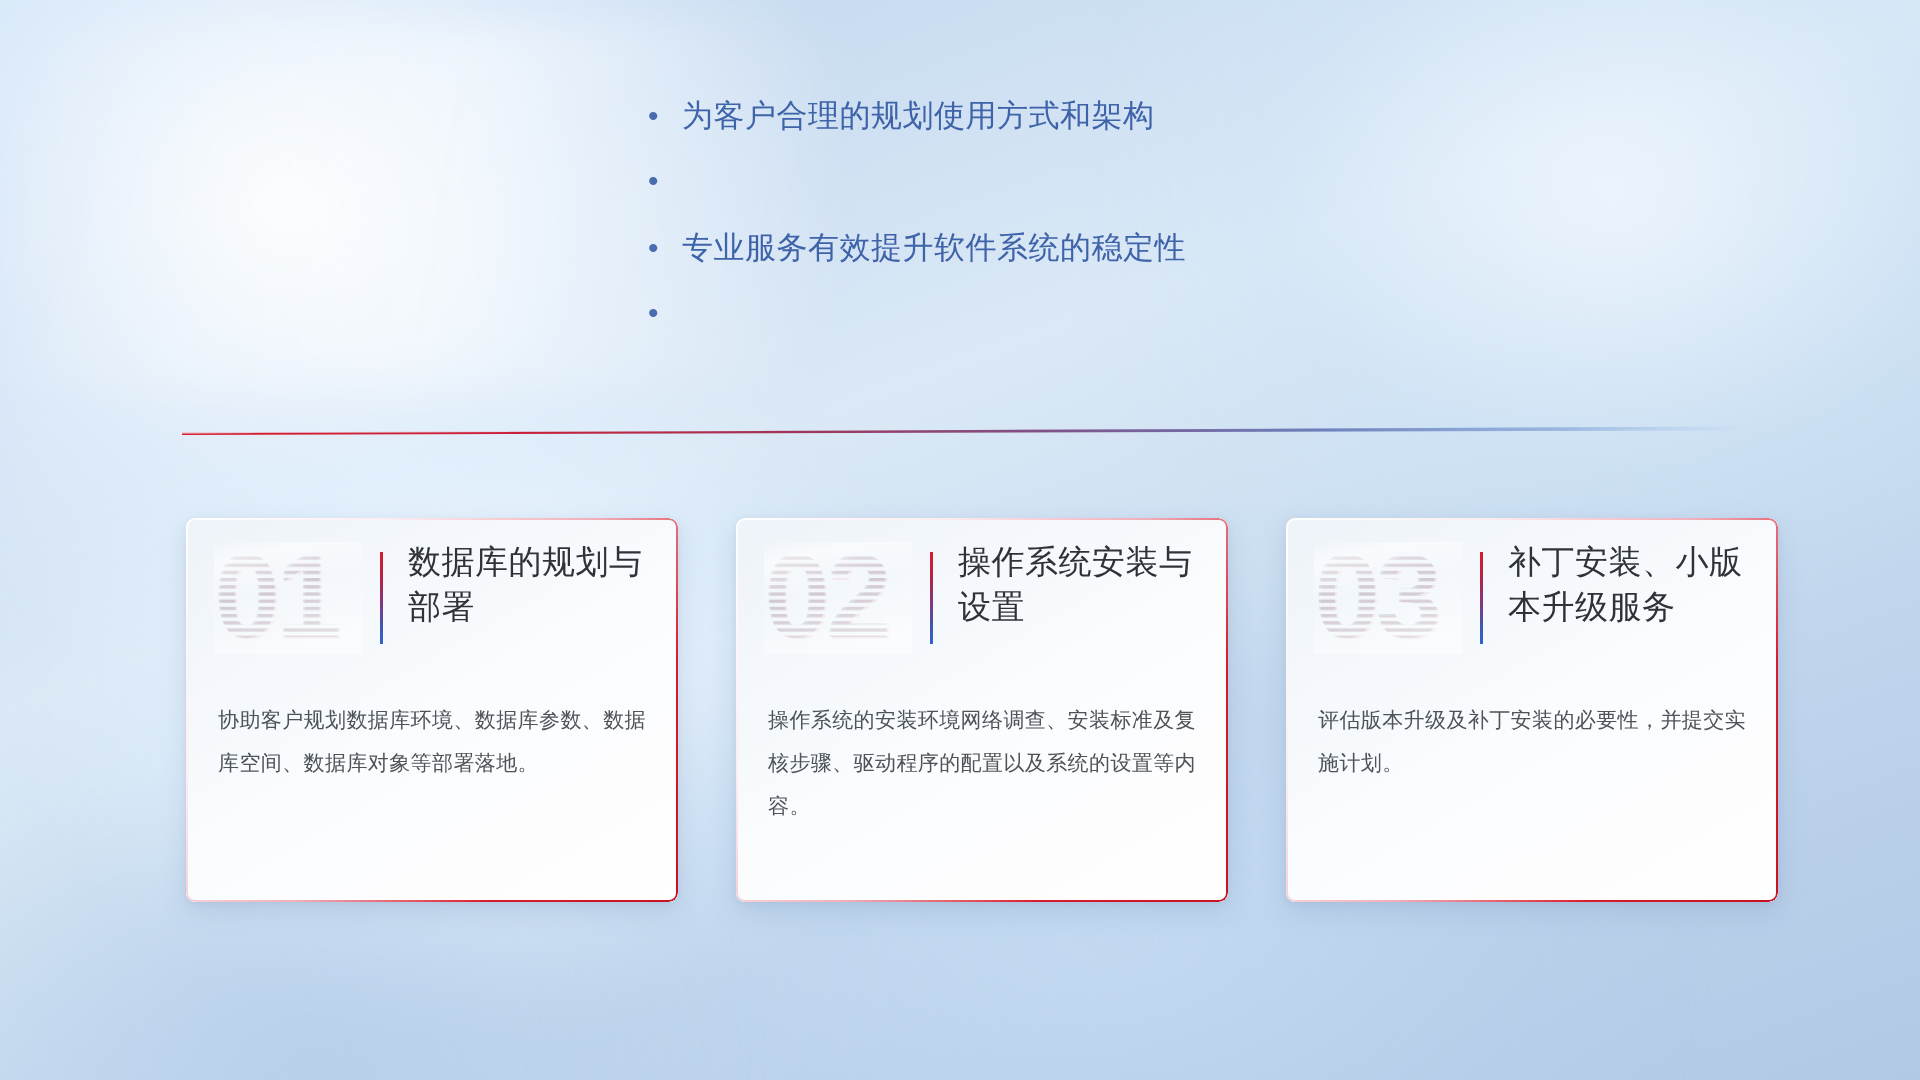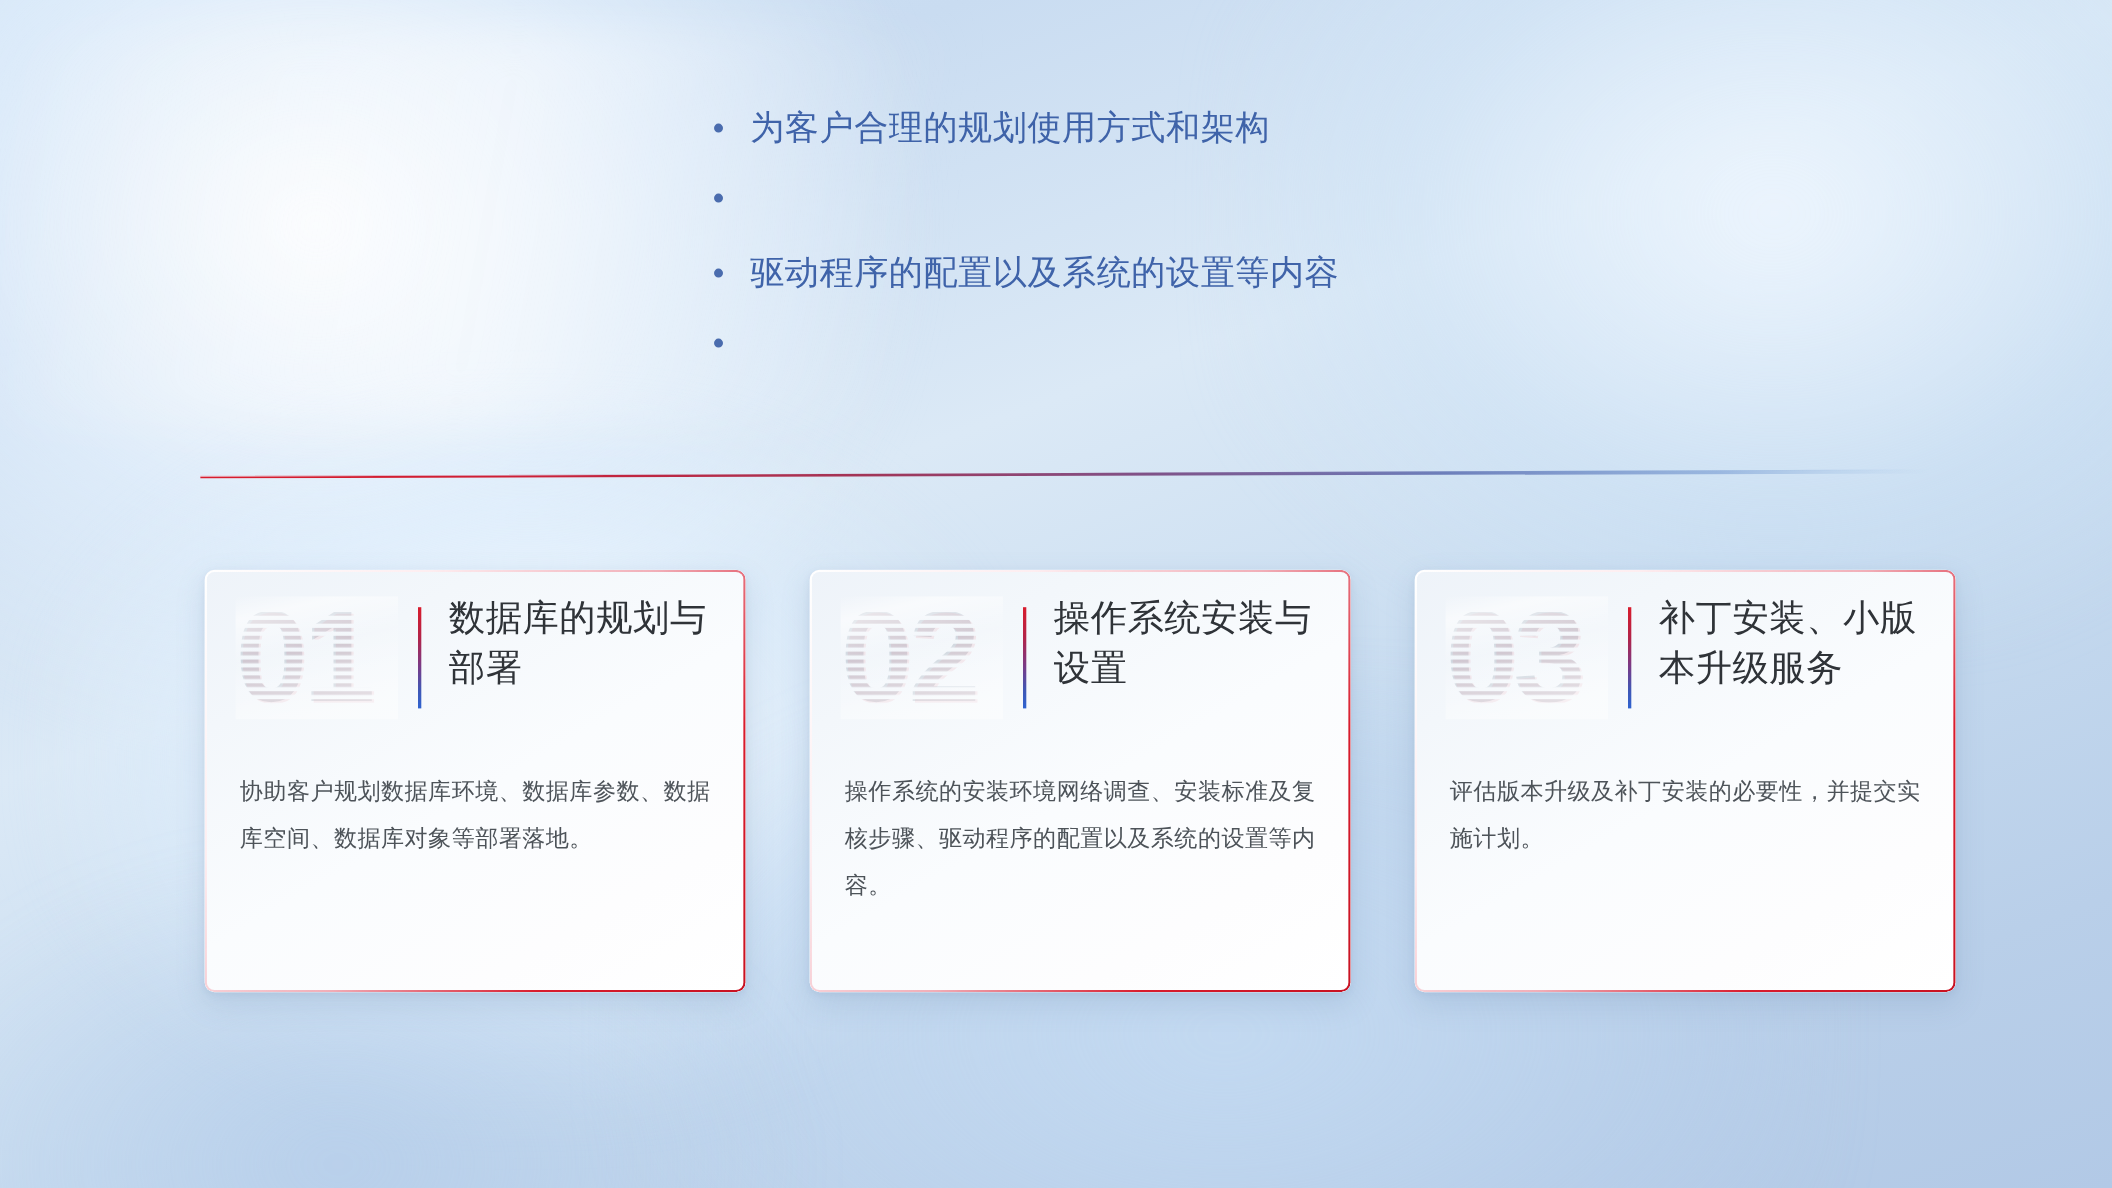--- a/index.html
+++ b/index.html
@@ -151,21 +151,21 @@
 <div id="bullets">
   <div class="bullet-row">
     <span class="bullet-dot">•</span>
     <span class="bullet-text">为客户合理的规划使用方式和架构</span>
   </div>
   <div class="bullet-row">
     <span class="bullet-dot">•</span>
   </div>
   <div class="bullet-row">
     <span class="bullet-dot">•</span>
-    <span class="bullet-text">驱动程序的配置以及系统的设置等内容</span>
+    <span class="bullet-text">专业服务有效提升软件系统的稳定性</span>
   </div>
   <div class="bullet-row">
     <span class="bullet-dot">•</span>
   </div>
 </div>
 
 <div id="divider">
   <svg viewBox="0 0 1572 11" preserveAspectRatio="none">
     <defs>
       <linearGradient id="divGrad" x1="0" y1="0" x2="1" y2="0">

